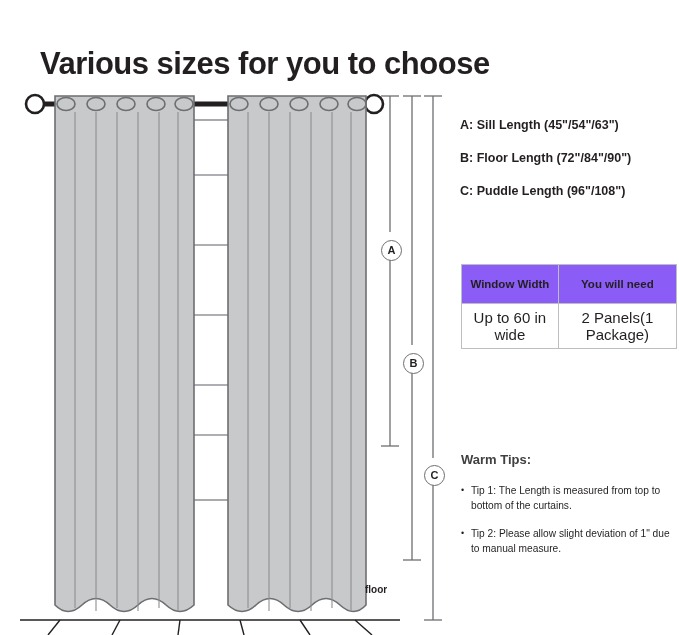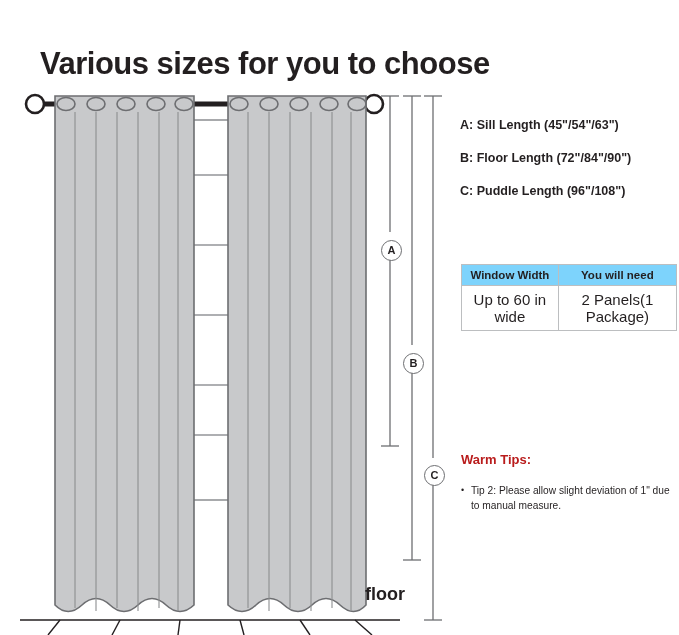--- a/index.html
+++ b/index.html
@@ -59,39 +59,39 @@
     font-size: 10px;
   }
   .sizetable td, .sizetable th {
     border: 1px solid #bcbec0;
     padding: 5px 4px;
     text-align: center;
     color: #231f20;
     font-weight: normal;
   }
   .sizetable thead th {
-    background: #7dd3fc;
+    background: #8b5cf6;
     font-weight: bold;
     font-size: 11.5px;
-    padding: 4px 4px;
+    padding: 13px 4px;
   }
   .sizetable tbody td { font-size: 15px; }
   .sizetable tbody td:first-child { width: 45%; }
 
   .tips {
     position: absolute;
     left: 461px;
     top: 452px;
     width: 216px;
   }
   .tips-heading {
     font-size: 13px;
     font-weight: bold;
     margin-bottom: 16px;
-    color: #b91c1c;
+    color: #404040;
   }
   .tip {
     font-size: 10.2px;
     line-height: 15px;
     color: #231f20;
     margin-bottom: 13px;
     padding-left: 10px;
     position: relative;
   }
   .tip::before {
@@ -99,21 +99,21 @@
     position: absolute;
     left: 0;
     top: 0;
     font-size: 9px;
   }
 
   .floor-label {
     position: absolute;
     left: 365px;
     top: 584px;
-    font-size: 18px;
+    font-size: 10px;
     font-weight: bold;
     color: #231f20;
   }
 
   .marker {
     position: absolute;
     width: 19px;
     height: 19px;
     border-radius: 50%;
     border: 1.4px solid #6d6e71;
@@ -241,14 +241,15 @@
   <tbody>
     <tr>
       <td>Up to 60 in wide</td>
       <td>2 Panels(1 Package)</td>
     </tr>
   </tbody>
 </table>
 
 <div class="tips">
   <div class="tips-heading">Warm Tips:</div>
+  <div class="tip">Tip 1: The Length is measured from top to bottom of the curtains.</div>
   <div class="tip">Tip 2:  Please allow slight deviation of 1" due to manual measure.</div>
 </div>
 
 </body></html>

